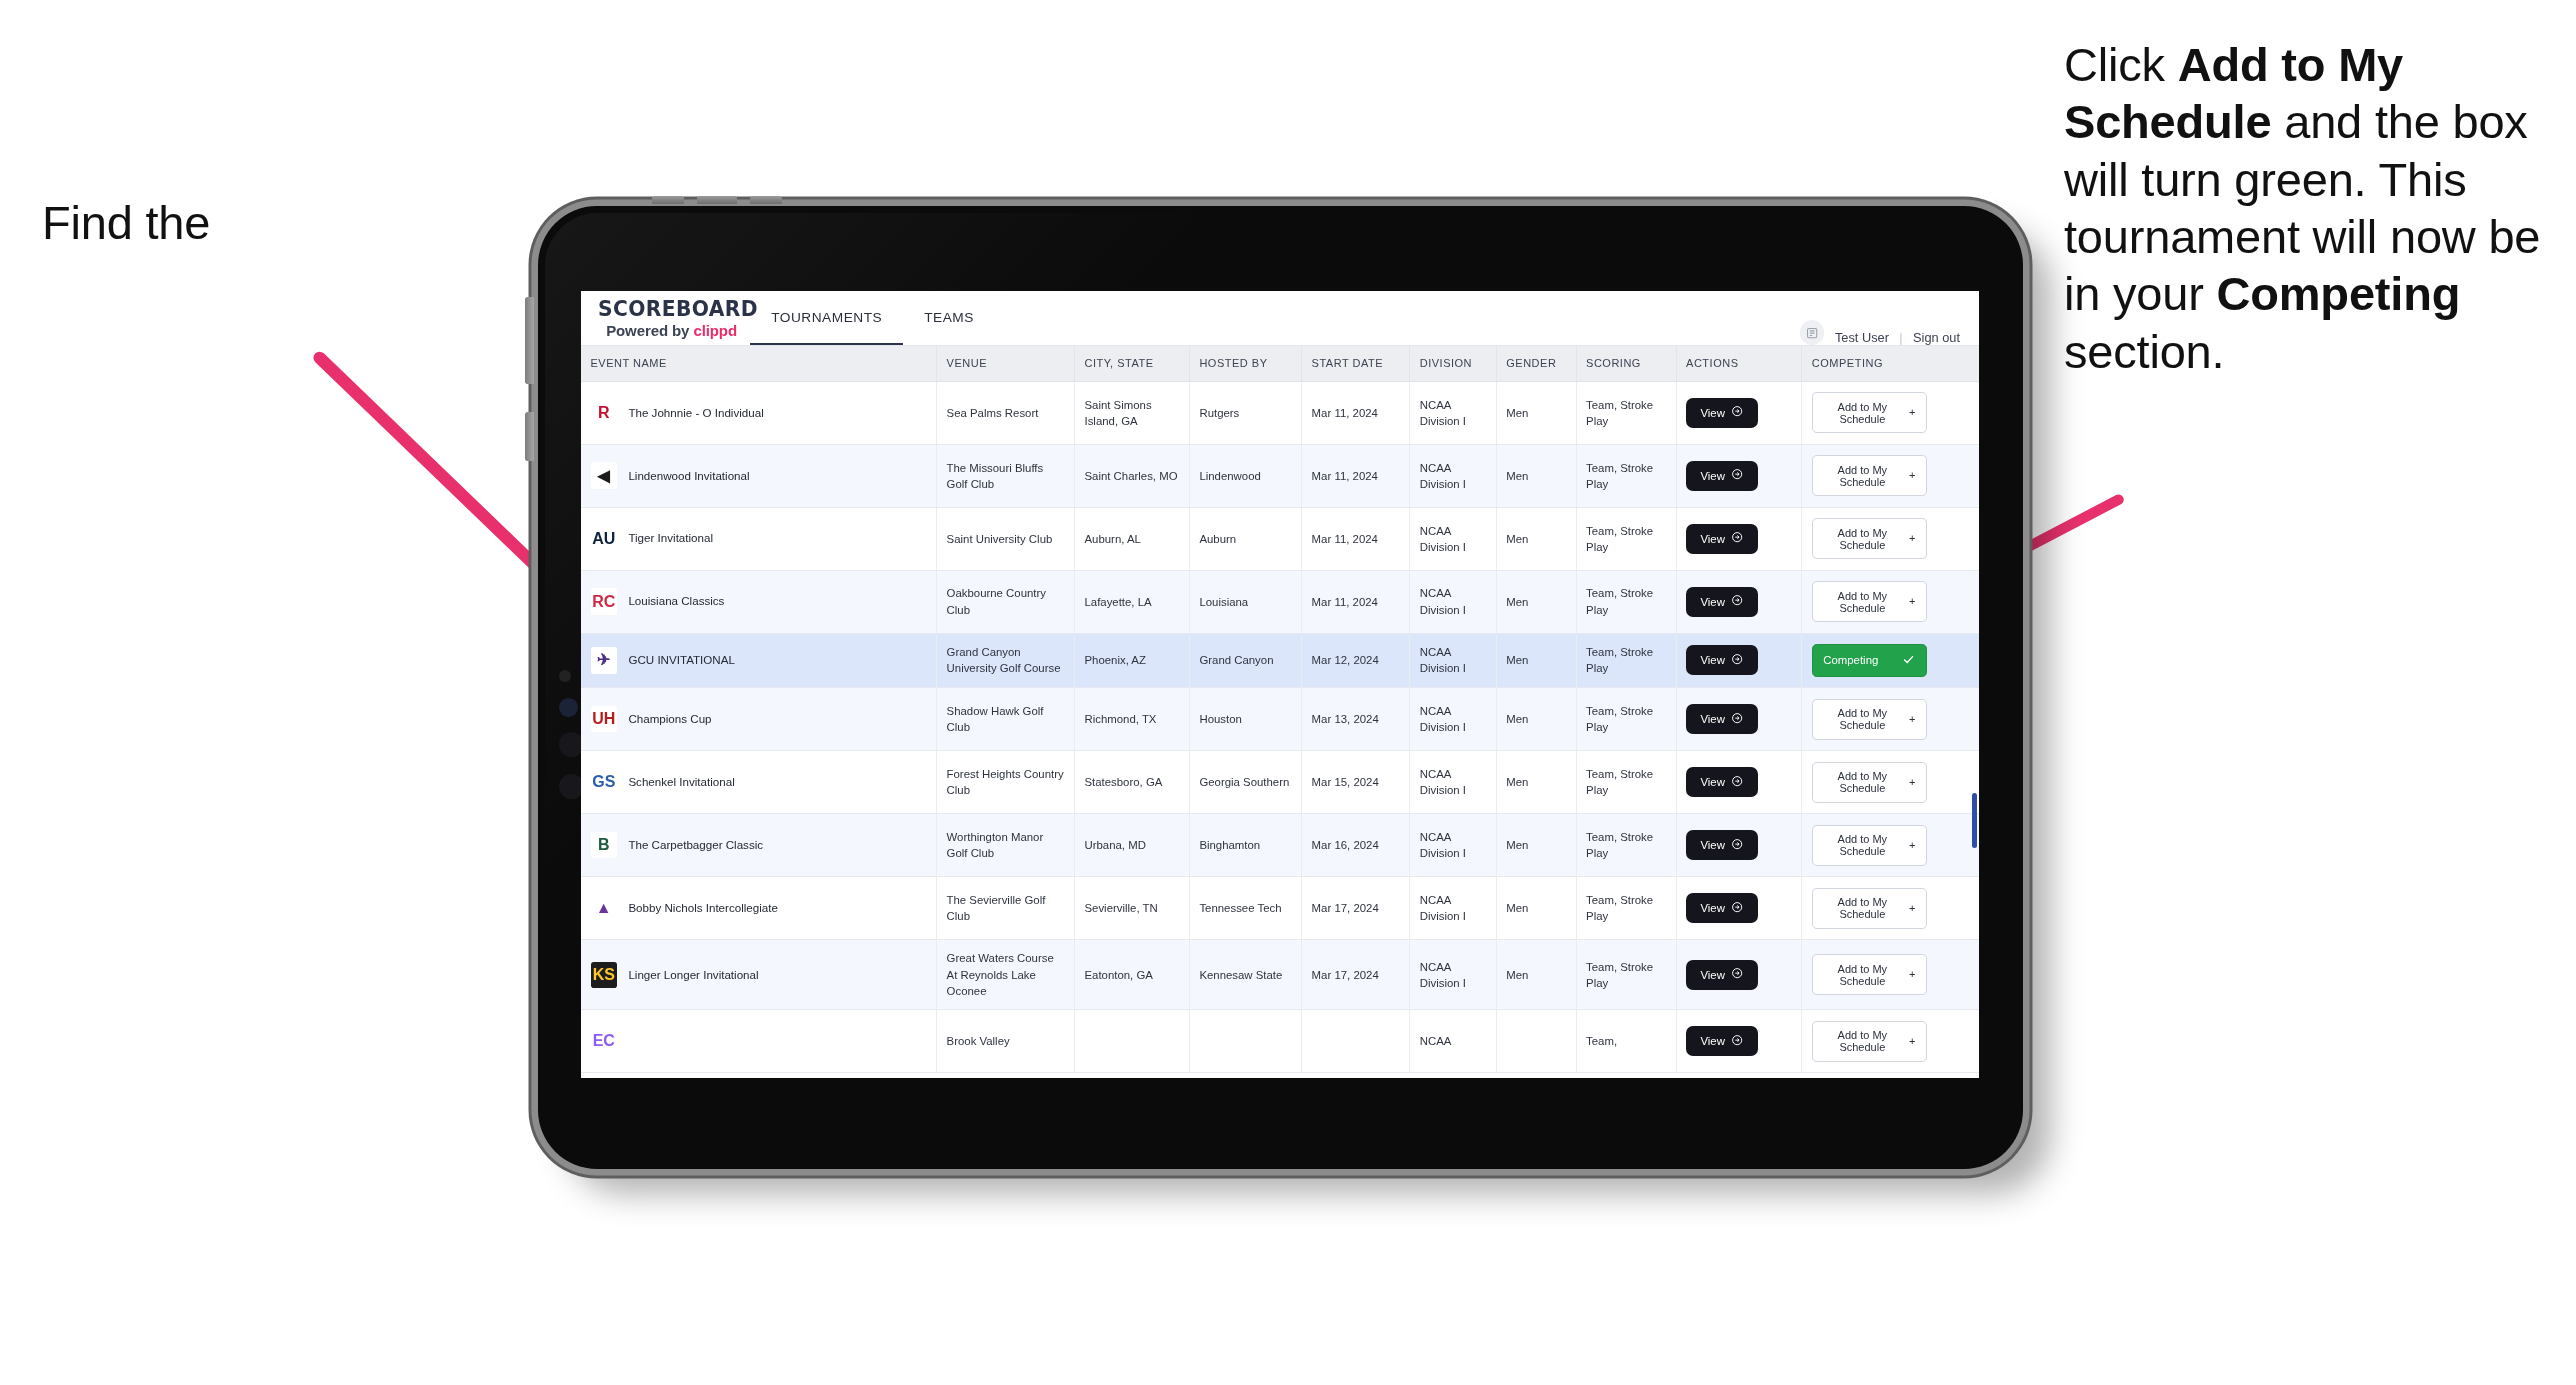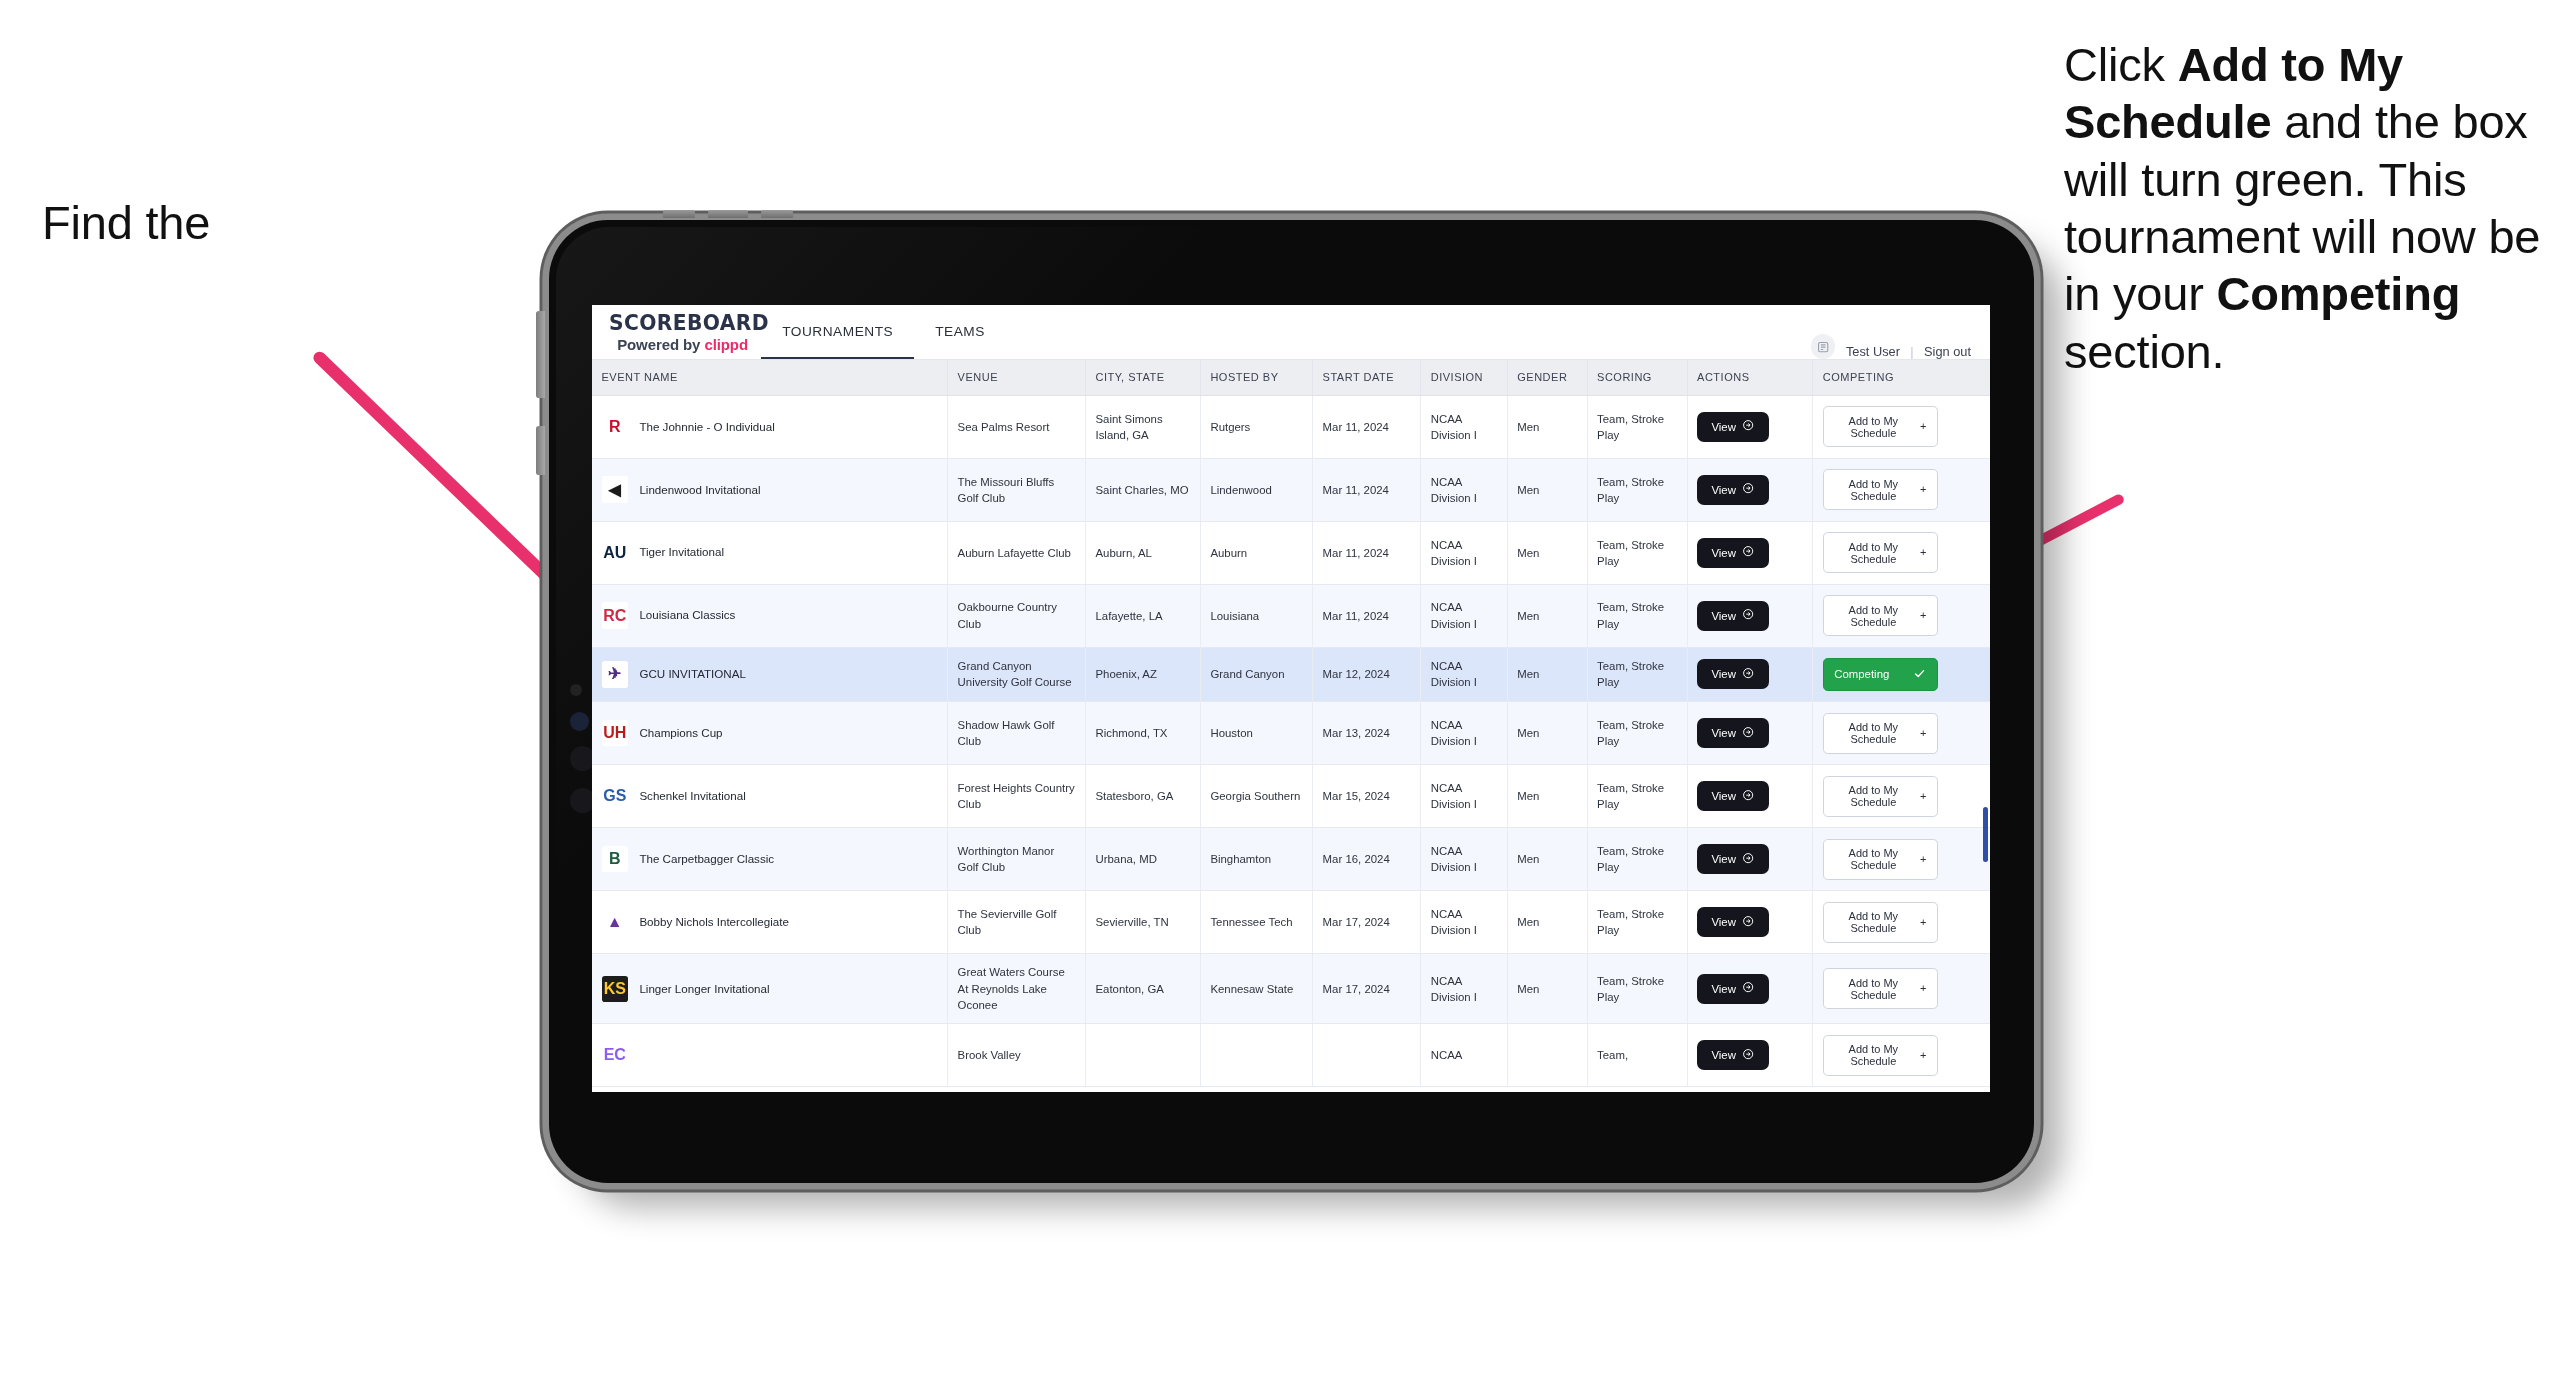--- a/index.html
+++ b/index.html
@@ -25,23 +25,22 @@
   #callout-right { left: 2064px; top: 36px;  width: 516px; }
 
   
   .arrow-svg { position: absolute; overflow: visible; pointer-events: none; }
   #arrow-left-wrap  { left: 312px;  top: 350px; width: 312px; height: 303px; }
   #arrow-right-wrap { left: 1835px; top: 492px; width: 293px; height: 208px; }
 
   
   .tablet {
     position: absolute;
-    left: 549px; top: 206px;
+    left: 538px; top: 206px;
     width: 1b; 
-    margin-top: 14px;
   }
   .tablet {
     width: 1485px; height: 963px;
     border-radius: 59px;
     background: #0b0b0b;
     box-shadow:
       0 0 0 6.6px #8c8c8c,
       0 0 0 9.5px #5e5e5e,
       28px 24.6px 32px rgba(0,0,0,0.30);
   }
@@ -353,21 +352,21 @@
                     <span class="ico">+</span>
                   </button></td>
               </tr>
               <tr class="row-even">
                 <td class="c-event">
                   <div class="event-cell">
                     <span class="team-logo" style="color:#0c2340;background:#ffffff;">AU</span>
                     <span class="event-name">Tiger Invitational</span>
                   </div>
                 </td>
-                <td class="c-venue">Auburn Lafayette Club</td>
+                <td class="c-venue">Saint University Club</td>
                 <td class="c-city">Auburn, AL</td>
                 <td class="c-host">Auburn</td>
                 <td class="c-date">Mar 11, 2024</td>
                 <td class="c-div">NCAA Division I</td>
                 <td class="c-gender">Men</td>
                 <td class="c-scoring">Team, Stroke Play</td>
                 <td class="c-actions"><button class="btn-view">
                     <span>View</span>
                     <span class="ico"><svg width="12.3" height="12.3" viewBox="0 0 20 20" fill="none" stroke="#fff" stroke-width="1.6">
                         <circle cx="10" cy="10" r="7.4"></circle>

